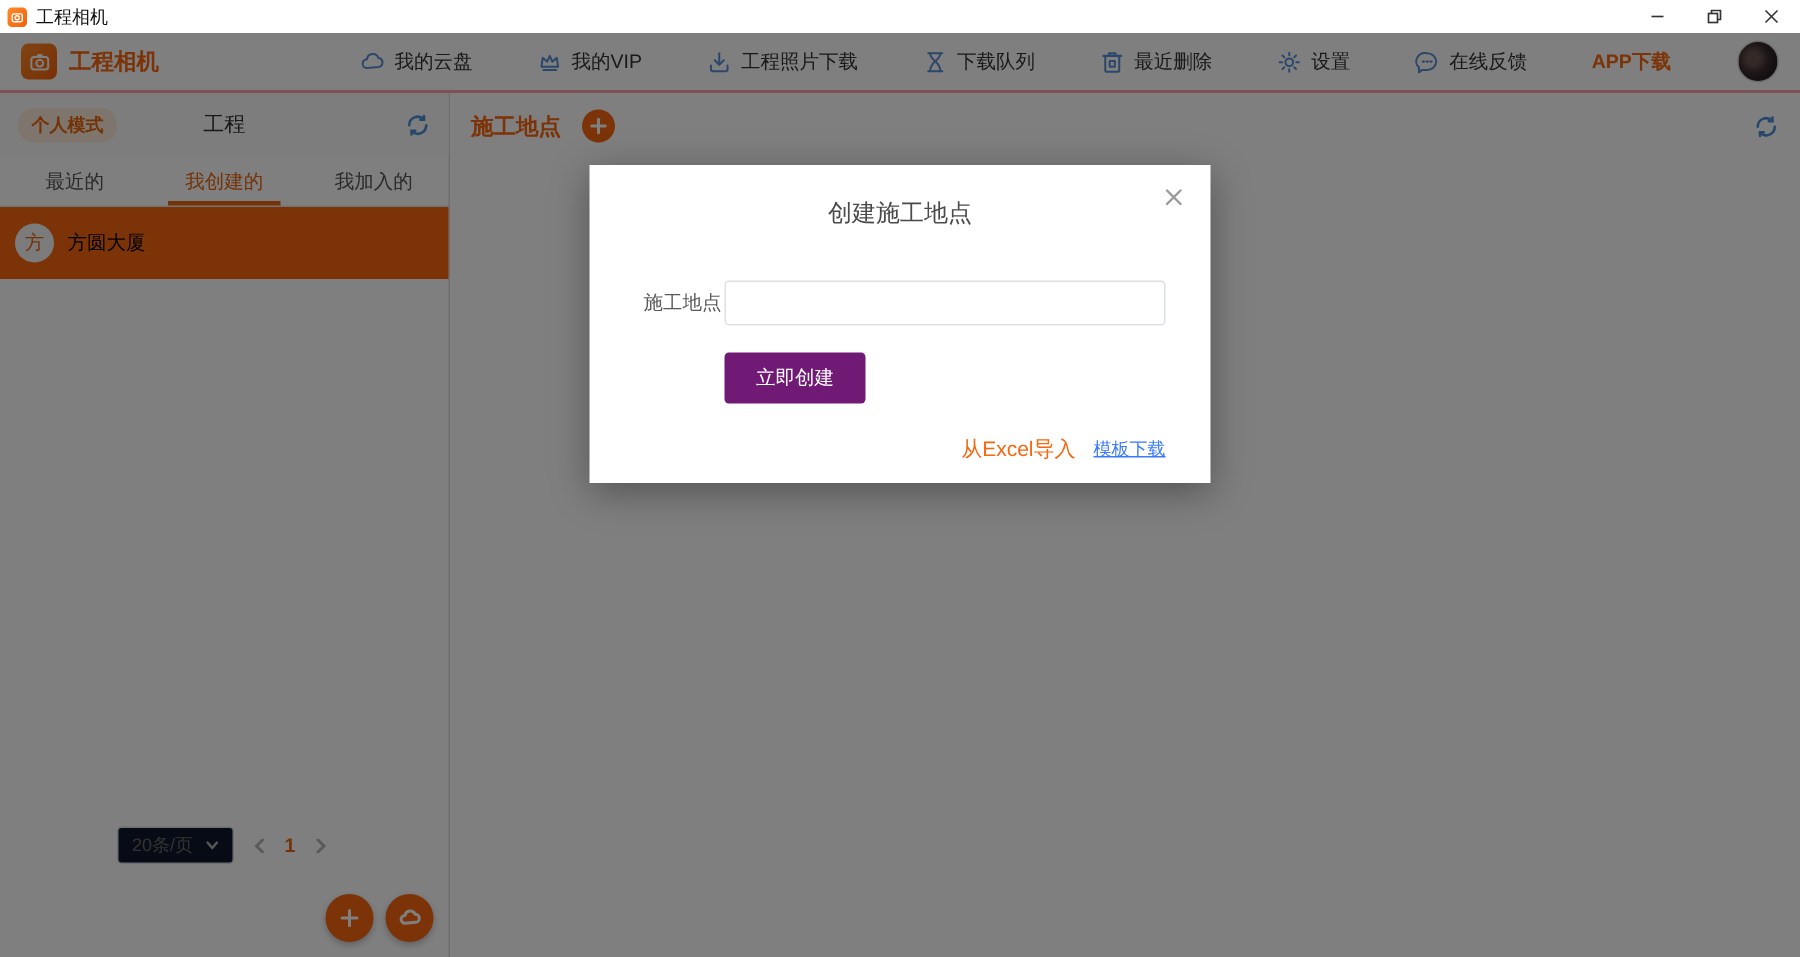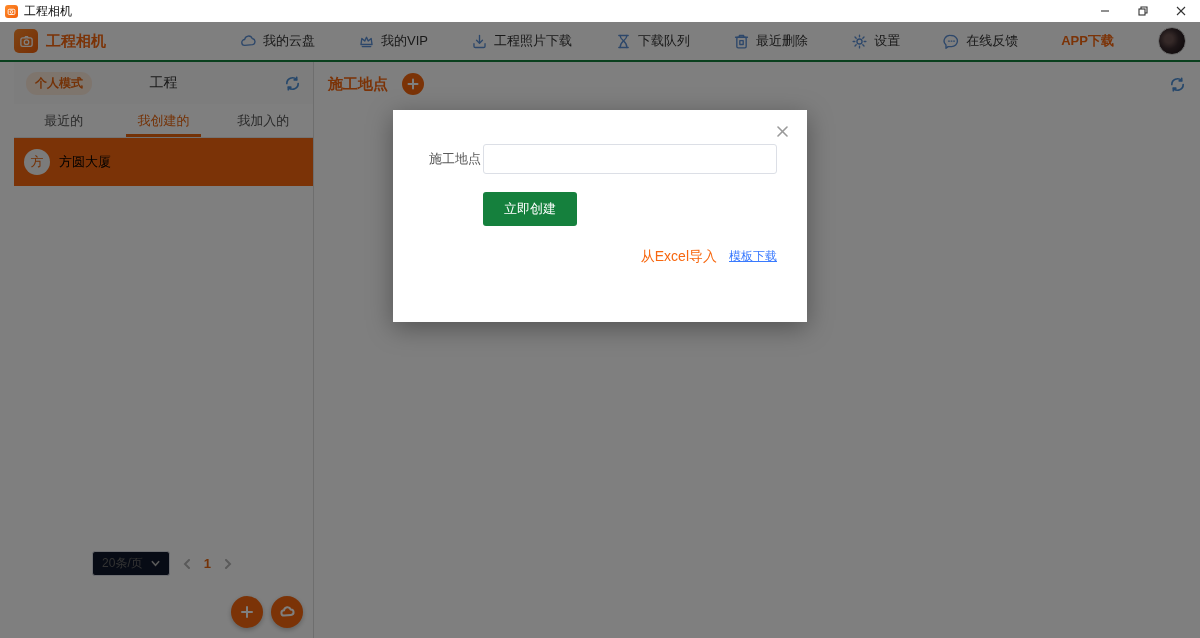--- a/index.html
+++ b/index.html
@@ -24,21 +24,21 @@
   .brand-logo { width:24px; height:24px; border-radius:5px; background:linear-gradient(135deg,#ff8a2a,#f2600a); display:flex; align-items:center; justify-content:center; margin-right:8px; }
   .brand-logo svg { width:15px; height:15px; }
   .brand-name { color:#f7670f; font-size:15px; font-weight:bold; }
   .nav-items { flex:1; display:flex; align-items:center; justify-content:space-between; padding:0 44px 0 10px; }
   .nav-item { display:flex; align-items:center; gap:6px; font-size:13px; color:#333; cursor:pointer; }
   .nav-item svg { width:17px; height:17px; stroke:#5b8fd4; fill:none; stroke-width:1.6; stroke-linecap:round; stroke-linejoin:round; }
   .nav-item.app-dl { color:#f7670f; font-weight:bold; }
   .nav-avatar { width:28px; height:28px; border-radius:50%; background:radial-gradient(circle at 38% 42%, #6b5350 0 18%, #3a2b2e 45%, #241a1d 75%); border:1px solid #d8d8d8; cursor:pointer; flex:none; }
 
   
-  .app-body { display:flex; height:578px; border-top:2px solid #15803d;padding-left:14px; }
+  .app-body { display:flex; height:578px; border-top:2px solid #fca5a5; }
 
   
   .sidebar { width:300px; border-right:1px solid #dcdcdc; display:flex; flex-direction:column; background:#fff; }
   .side-head { height:42px; display:flex; align-items:center; padding:0 12px; position:relative; background:#fafafa; }
   .mode-badge { background:#fdeadb; color:#e8650f; font-size:12px; font-weight:bold; padding:3px 9px; border-radius:11px; cursor:pointer; }
   .side-title { position:absolute; left:0; right:0; text-align:center; font-size:14px; color:#333; pointer-events:none; }
   .side-refresh { margin-left:auto; cursor:pointer; display:flex; }
   .refresh-ic { width:17px; height:17px; stroke:#4c8fd6; fill:none; stroke-width:1.8; stroke-linecap:round; }
   .search-row { padding:11px 12px 12px; background:#fafafa; }
   .search-box { display:flex; height:32px; border:1px solid #dcdfe6; border-radius:3px; background:#fff; overflow:hidden; }
@@ -75,21 +75,21 @@
   
   .overlay { position:absolute; inset:0; background:rgba(0,0,0,0.5); z-index:10; }
   .modal { position:absolute; left:393px; top:88px; width:414px; height:212px; background:#fff; z-index:20; box-shadow:0 6px 24px rgba(0,0,0,.35); }
   .modal-title { text-align:center; font-size:16px; color:#4a4a4a; padding-top:22px; }
   .modal-close { position:absolute; top:13px; right:16px; cursor:pointer; padding:3px; display:flex; }
   .modal-close svg { width:11px; height:11px; stroke:#9a9a9a; stroke-width:1.6; stroke-linecap:round; }
   .modal-form { display:flex; align-items:center; margin:34px 30px 0 36px; }
   .modal-label { width:54px; font-size:13px; color:#5a5a5a; flex:none; }
   .modal-input { flex:1; height:30px; border:1px solid #dcdfe6; border-radius:3px; outline:none; padding:0 10px; font-size:13px; font-family:inherit; color:#333; }
   .modal-actions { margin:18px 30px 0 90px; }
-  .create-btn { background:#15803d; color:#fff; border:none; border-radius:3px; font-size:13px; padding:8px 21px; cursor:pointer; font-family:Liberation Serif, serif; }
+  .create-btn { background:#701a75; color:#fff; border:none; border-radius:3px; font-size:13px; padding:8px 21px; cursor:pointer; font-family:Liberation Serif, serif; }
   .modal-links { display:flex; justify-content:flex-end; align-items:flex-start; gap:12px; margin:22px 30px 0 0; }
   .excel-link { color:#f7670f; font-size:14px; cursor:pointer; }
   .tpl-link { color:#3a7afe; font-size:12px; text-decoration:underline; cursor:pointer; }
 </style>
 </head>
 <body>
 
 <div class="titlebar">
   <span class="titlebar-logo">
     <svg viewBox="0 0 12 12">
@@ -269,20 +269,21 @@
               <path d="M4.6 15.5 v-2.6 h2.6" fill="none"></path>
             </svg>
         </span>
       </div>
     </div>
   </div>
 
   <div class="overlay"></div>
 
   <div class="modal">
+    <div class="modal-title">创建施工地点</div>
     <span class="modal-close">
       <svg viewBox="0 0 11 11">
           <line x1="1" y1="1" x2="10" y2="10"></line>
           <line x1="10" y1="1" x2="1" y2="10"></line>
         </svg>
     </span>
     <div class="modal-form">
       <span class="modal-label">施工地点</span>
       <input class="modal-input" type="text" value="" style="">
     </div>

